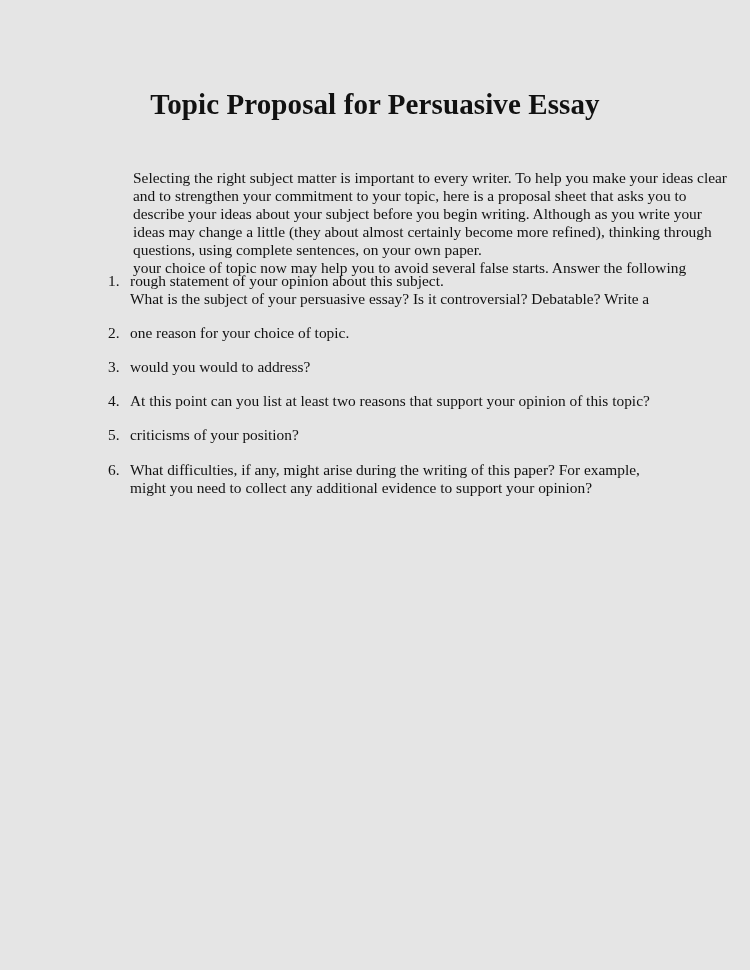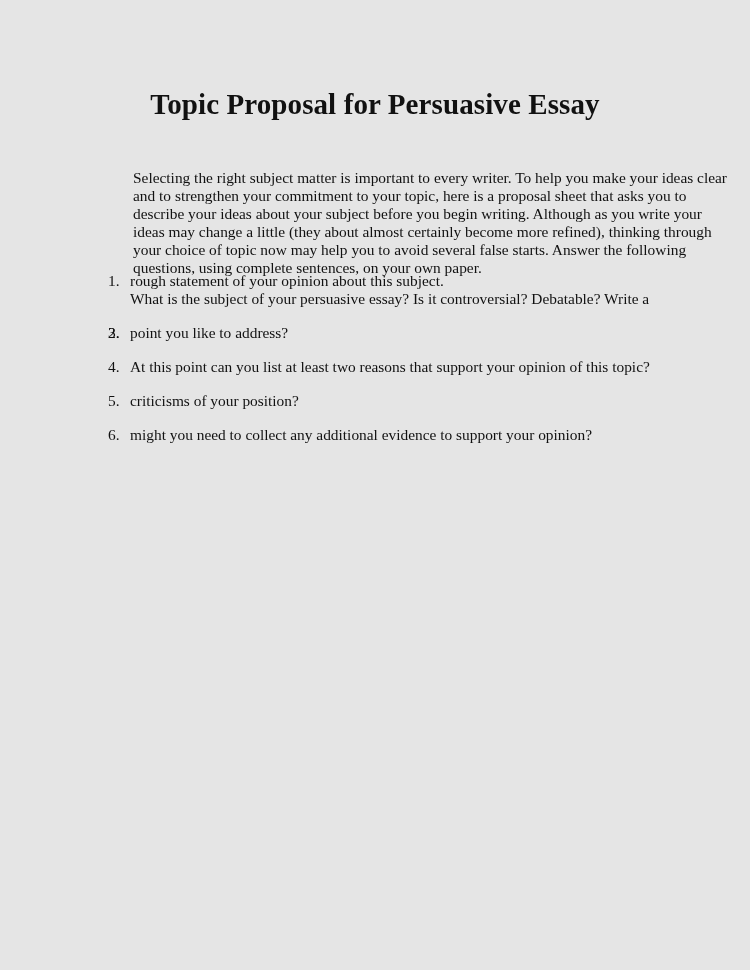--- a/index.html
+++ b/index.html
@@ -77,44 +77,46 @@
 
 <div class="page">
 
   <h1 class="title">Topic Proposal for Persuasive Essay</h1>
 
   <p class="intro">
     <span class="line">Selecting the right subject matter is important to every writer.  To help you make your ideas clear</span>
     <span class="line">and to strengthen your commitment to your topic, here is a proposal sheet that asks you to</span>
     <span class="line">describe your ideas about your subject before you begin writing.  Although as you write your</span>
     <span class="line">ideas may change a little (they about almost certainly become more refined), thinking through</span>
+    <span class="line">questions, using complete sentences, on your own paper.</span>
     <span class="line">your choice of topic now may help you to avoid several false starts.  Answer the following</span>
-    <span class="line">questions, using complete sentences, on your own paper.</span>
   </p>
 
   <ol class="questions">
     <li class="q">
       <span class="num">1.</span>
       <span class="line">rough statement of your opinion about this subject.</span>
       <span class="line">What is the subject of your persuasive essay?  Is it controversial?  Debatable?  Write a</span>
     </li>
     <li class="q">
       <span class="num">2.</span>
+      <span class="line">one reason for your choice of topic.</span>
     </li>
     <li class="q">
       <span class="num">3.</span>
-      <span class="line">point you like to address?</span>
+      <span class="line">would you would to address?</span>
     </li>
     <li class="q">
       <span class="num">4.</span>
       <span class="line">At this point can you list at least two reasons that support your opinion of this topic?</span>
     </li>
     <li class="q">
       <span class="num">5.</span>
       <span class="line">criticisms of your position?</span>
     </li>
     <li class="q">
       <span class="num">6.</span>
+      <span class="line">What difficulties, if any, might arise during the writing of this paper?  For example,</span>
       <span class="line">might you need to collect any additional evidence to support your opinion?</span>
     </li>
   </ol>
 
 </div>
 
 </body></html>

